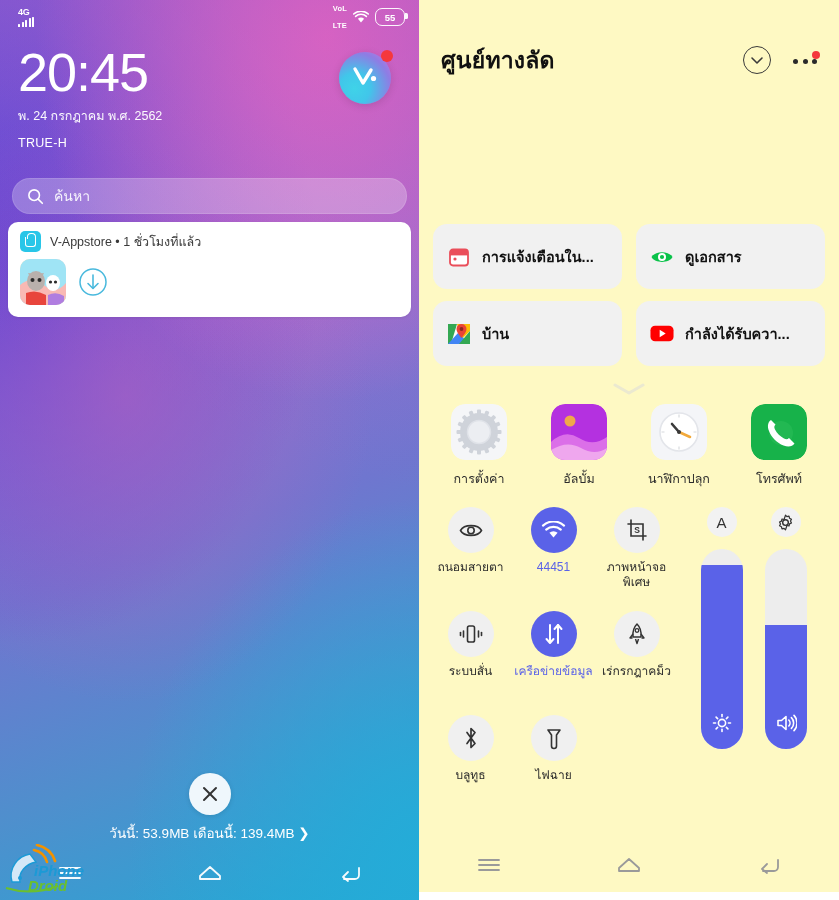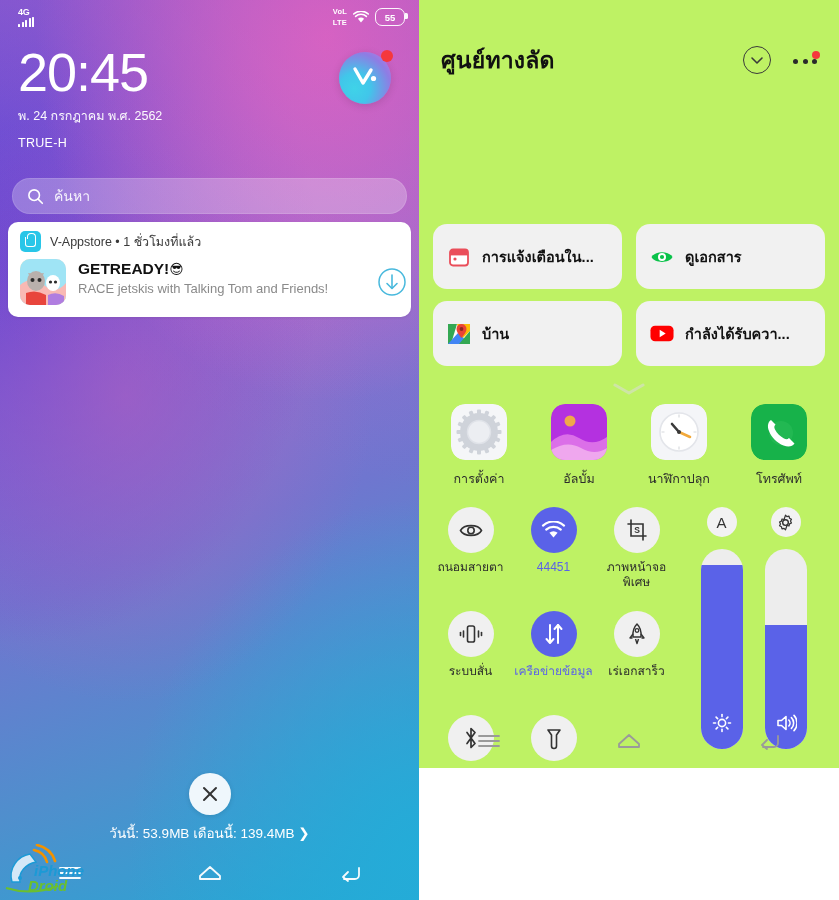--- a/index.html
+++ b/index.html
@@ -37,21 +37,21 @@
     color: #fff;
   }
   .sb-left { display: flex; align-items: flex-end; gap: 2px; }
   .sig-4g { font-size: 9px; font-weight: 700; line-height: 1; letter-spacing: -0.2px; }
   .sig-bars { display: flex; align-items: flex-end; gap: 1.5px; height: 10px; }
   .sig-bars i { width: 2px; background: #fff; border-radius: 0.5px; display: block; }
   .sig-bars i:nth-child(1){height:3px}.sig-bars i:nth-child(2){height:5px}
   .sig-bars i:nth-child(3){height:7px}.sig-bars i:nth-child(4){height:9px}
   .sig-bars i:nth-child(5){height:10px}
   .sb-right { display: flex; align-items: center; gap: 6px; }
-  .volte { font-size: 7.5px; font-weight: 700; line-height: 11px; text-align: center; letter-spacing: 0.2px; }
+  .volte { font-size: 7.5px; font-weight: 700; line-height: 17px; text-align: center; letter-spacing: 0.2px; }
   .battery {
     border: 1.4px solid rgba(255,255,255,0.95); border-radius: 7px;
     min-width: 30px; height: 15px; display: flex; align-items: center;
     justify-content: center; font-size: 9.5px; font-weight: 700; padding: 8px 4px;
     position: relative;
   }
   .battery::after {
     content: ""; position: absolute; right: -3.5px; top: 4px;
     width: 2.2px; height: 6px; background: rgba(255,255,255,0.95); border-radius: 0 1.5px 1.5px 0;
   }
@@ -132,22 +132,22 @@
   }
   .navbar {
     position: absolute; left: 0; right: 0; bottom: 0; height: 50px;
     display: flex; align-items: center; justify-content: space-around;
   }
   .navbar.light svg { stroke: rgba(255,255,255,0.95); }
   .watermark { position: absolute; left: 4px; bottom: 4px; width: 120px; height: 52px; z-index: 5; }
 
   
   .right-panel {
-    position: relative; width: 420px; height: 768px;
-    background: #bef264; overflow: hidden;
+    position: relative; width: 420px; height: 892px;
+    background: #fef9c3; overflow: hidden;
   }
   .rp-header {
     display: flex; align-items: center; justify-content: space-between;
     padding: 42px 22px 0 22px;
   }
   .rp-title { font-size: 23px; font-weight: 700; color: #111; letter-spacing: 0.2px; }
   .rp-actions { display: flex; align-items: center; gap: 22px; }
   .chev-circle { width: 28px; height: 28px; border-radius: 50%; border: 1.4px solid #3a3a3a; display:flex; align-items:center; justify-content:center; }
   .kebab { position: relative; display: flex; align-items: center; gap: 4.5px; padding-top: 3px;}
   .kebab i { width: 5px; height: 5px; border-radius: 50%; background: #2a2a2a; display: block; }
@@ -275,26 +275,20 @@
               <path d="M8 14 L11 20 L15 15 Z" fill="#b9b0ac"></path>
               <path d="M24 14 L21 20 L17 15 Z" fill="#b9b0ac"></path>
               <circle cx="12.5" cy="21" r="2" fill="#2b2b2b"></circle>
               <circle cx="19.5" cy="21" r="2" fill="#2b2b2b"></circle>
               <ellipse cx="33" cy="24" rx="7" ry="8" fill="#ffffff"></ellipse>
               <circle cx="30.5" cy="23" r="1.6" fill="#2b2b2b"></circle>
               <circle cx="35.5" cy="23" r="1.6" fill="#2b2b2b"></circle>
               <path d="M6 34 Q16 30 26 36 L26 46 L6 46 Z" fill="#e8453c"></path>
               <path d="M28 36 Q36 32 44 37 L44 46 L28 46 Z" fill="#b07de0"></path>
             </svg>
-          </div>
-          <div class="notif-text">
-            <div class="notif-title">
-              <span>GETREADY!</span><span class="emo">😎</span>
-            </div>
-            <div class="notif-sub">RACE jetskis with Talking Tom and Friends!</div>
           </div>
           <div class="dl-btn">
             <svg width="30" height="30" viewBox="0 0 30 30">
               <circle cx="15" cy="15" r="13" stroke="#49b9dd" stroke-width="1.5" fill="none"></circle>
               <line x1="15" y1="8" x2="15" y2="21" stroke="#49b9dd" stroke-width="1.6" stroke-linecap="round"></line>
               <path d="M10 16.5 L15 21.5 L20 16.5" stroke="#49b9dd" stroke-width="1.6" fill="none" stroke-linecap="round" stroke-linejoin="round"></path>
             </svg>
           </div>
         </div>
       </div>
@@ -557,21 +551,21 @@
         <div class="tgl">
           <span class="tgl-ico">
             <svg width="22" height="24" viewBox="0 0 22 24">
               <path d="M11 2 C14.5 5.5 15.5 10 15 15 L7 15 C6.5 10 7.5 5.5 11 2 Z" fill="none" stroke="#333" stroke-width="1.5" stroke-linejoin="round"></path>
               <circle cx="11" cy="8.5" r="1.8" fill="none" stroke="#333" stroke-width="1.3"></circle>
               <path d="M7 12 L4 16 L6.5 16" fill="none" stroke="#333" stroke-width="1.4" stroke-linejoin="round"></path>
               <path d="M15 12 L18 16 L15.5 16" fill="none" stroke="#333" stroke-width="1.4" stroke-linejoin="round"></path>
               <path d="M9.5 17 L11 21.5 L12.5 17" fill="none" stroke="#333" stroke-width="1.4" stroke-linejoin="round"></path>
             </svg>
           </span>
-          <span class="tgl-lbl">เร่เอกสาร็ว</span>
+          <span class="tgl-lbl">เร่กรกฎาคม็ว</span>
         </div>
 
         <div class="tgl">
           <span class="tgl-ico">
             <svg width="18" height="24" viewBox="0 0 18 24">
               <path d="M5 6.5 L13 17.5 L9 21.5 V2.5 L13 6.5 L5 17.5" stroke="#333" stroke-width="1.7" fill="none" stroke-linecap="round" stroke-linejoin="round"></path>
             </svg>
           </span>
           <span class="tgl-lbl">บลูทูธ</span>
         </div>

